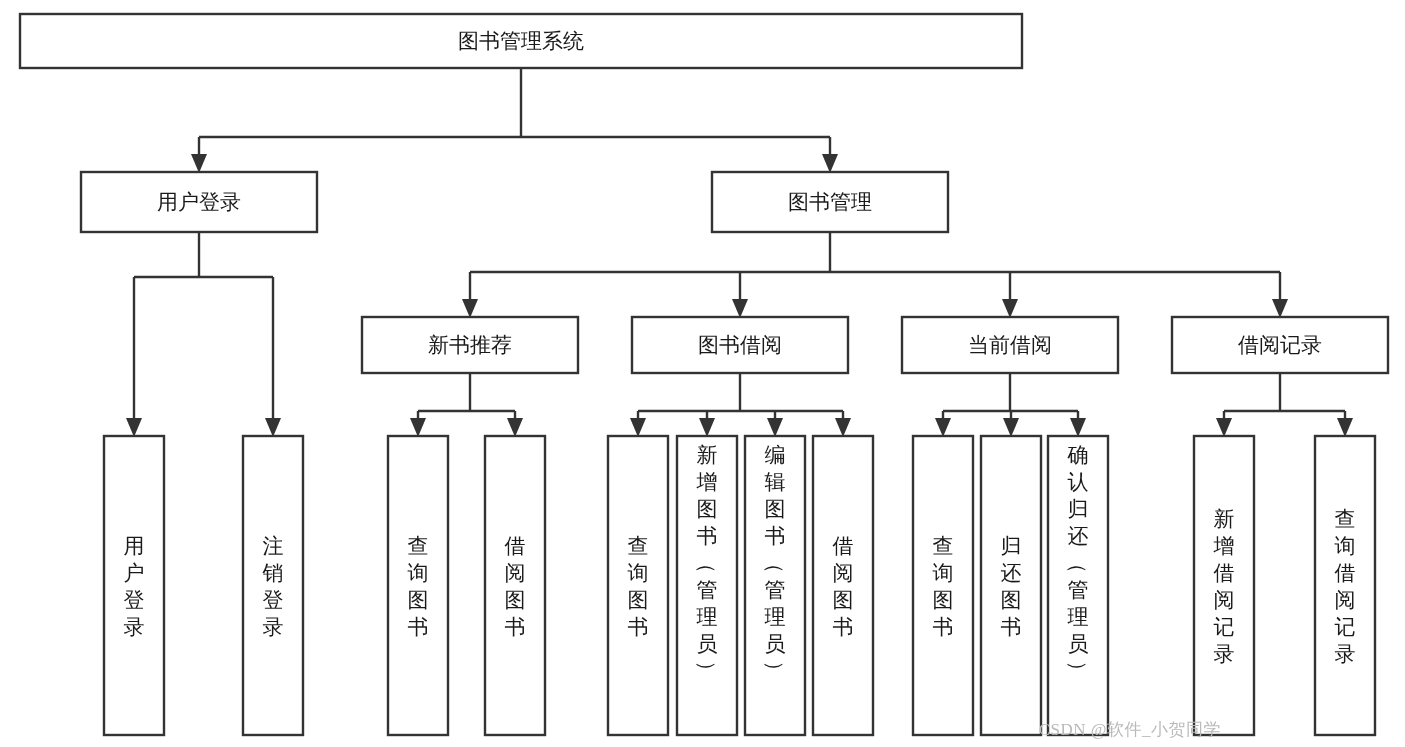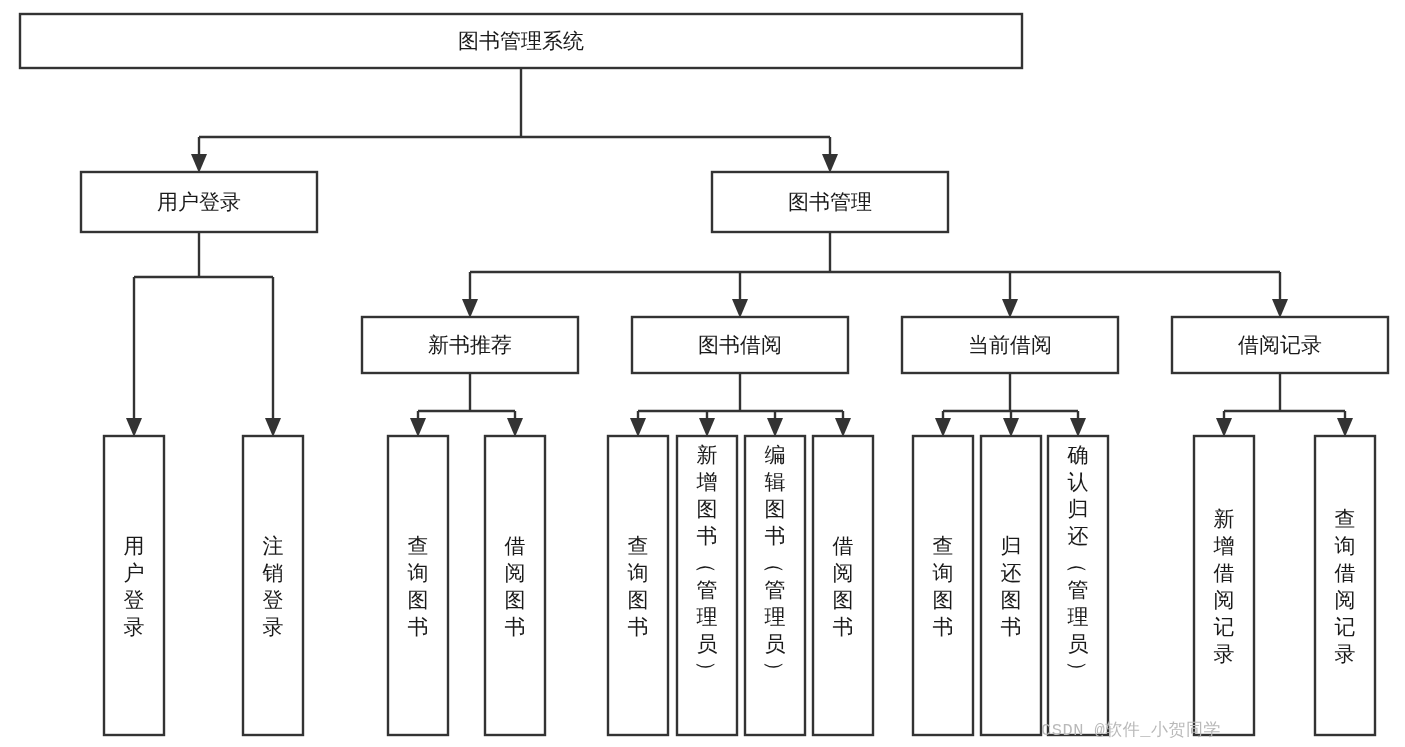--- a/index.html
+++ b/index.html
@@ -51,21 +51,21 @@
   .node-label-v {
     font-family: "Liberation Sans", "DejaVu Sans", sans-serif;
     font-size: 21px;
     fill: #1a1a1a;
     text-anchor: middle;
   }
   .watermark-text {
     position: absolute;
     right: 8px;
     bottom: 6px;
-    font-family: Liberation Mono, monospace;
+    font-family: Liberation Serif, serif;
     font-size: 17px;
     color: #b9b9b9;
     white-space: nowrap;
     letter-spacing: 0.5px;
     pointer-events: none;
   }
 </style>
 </head>
 <body>
 

